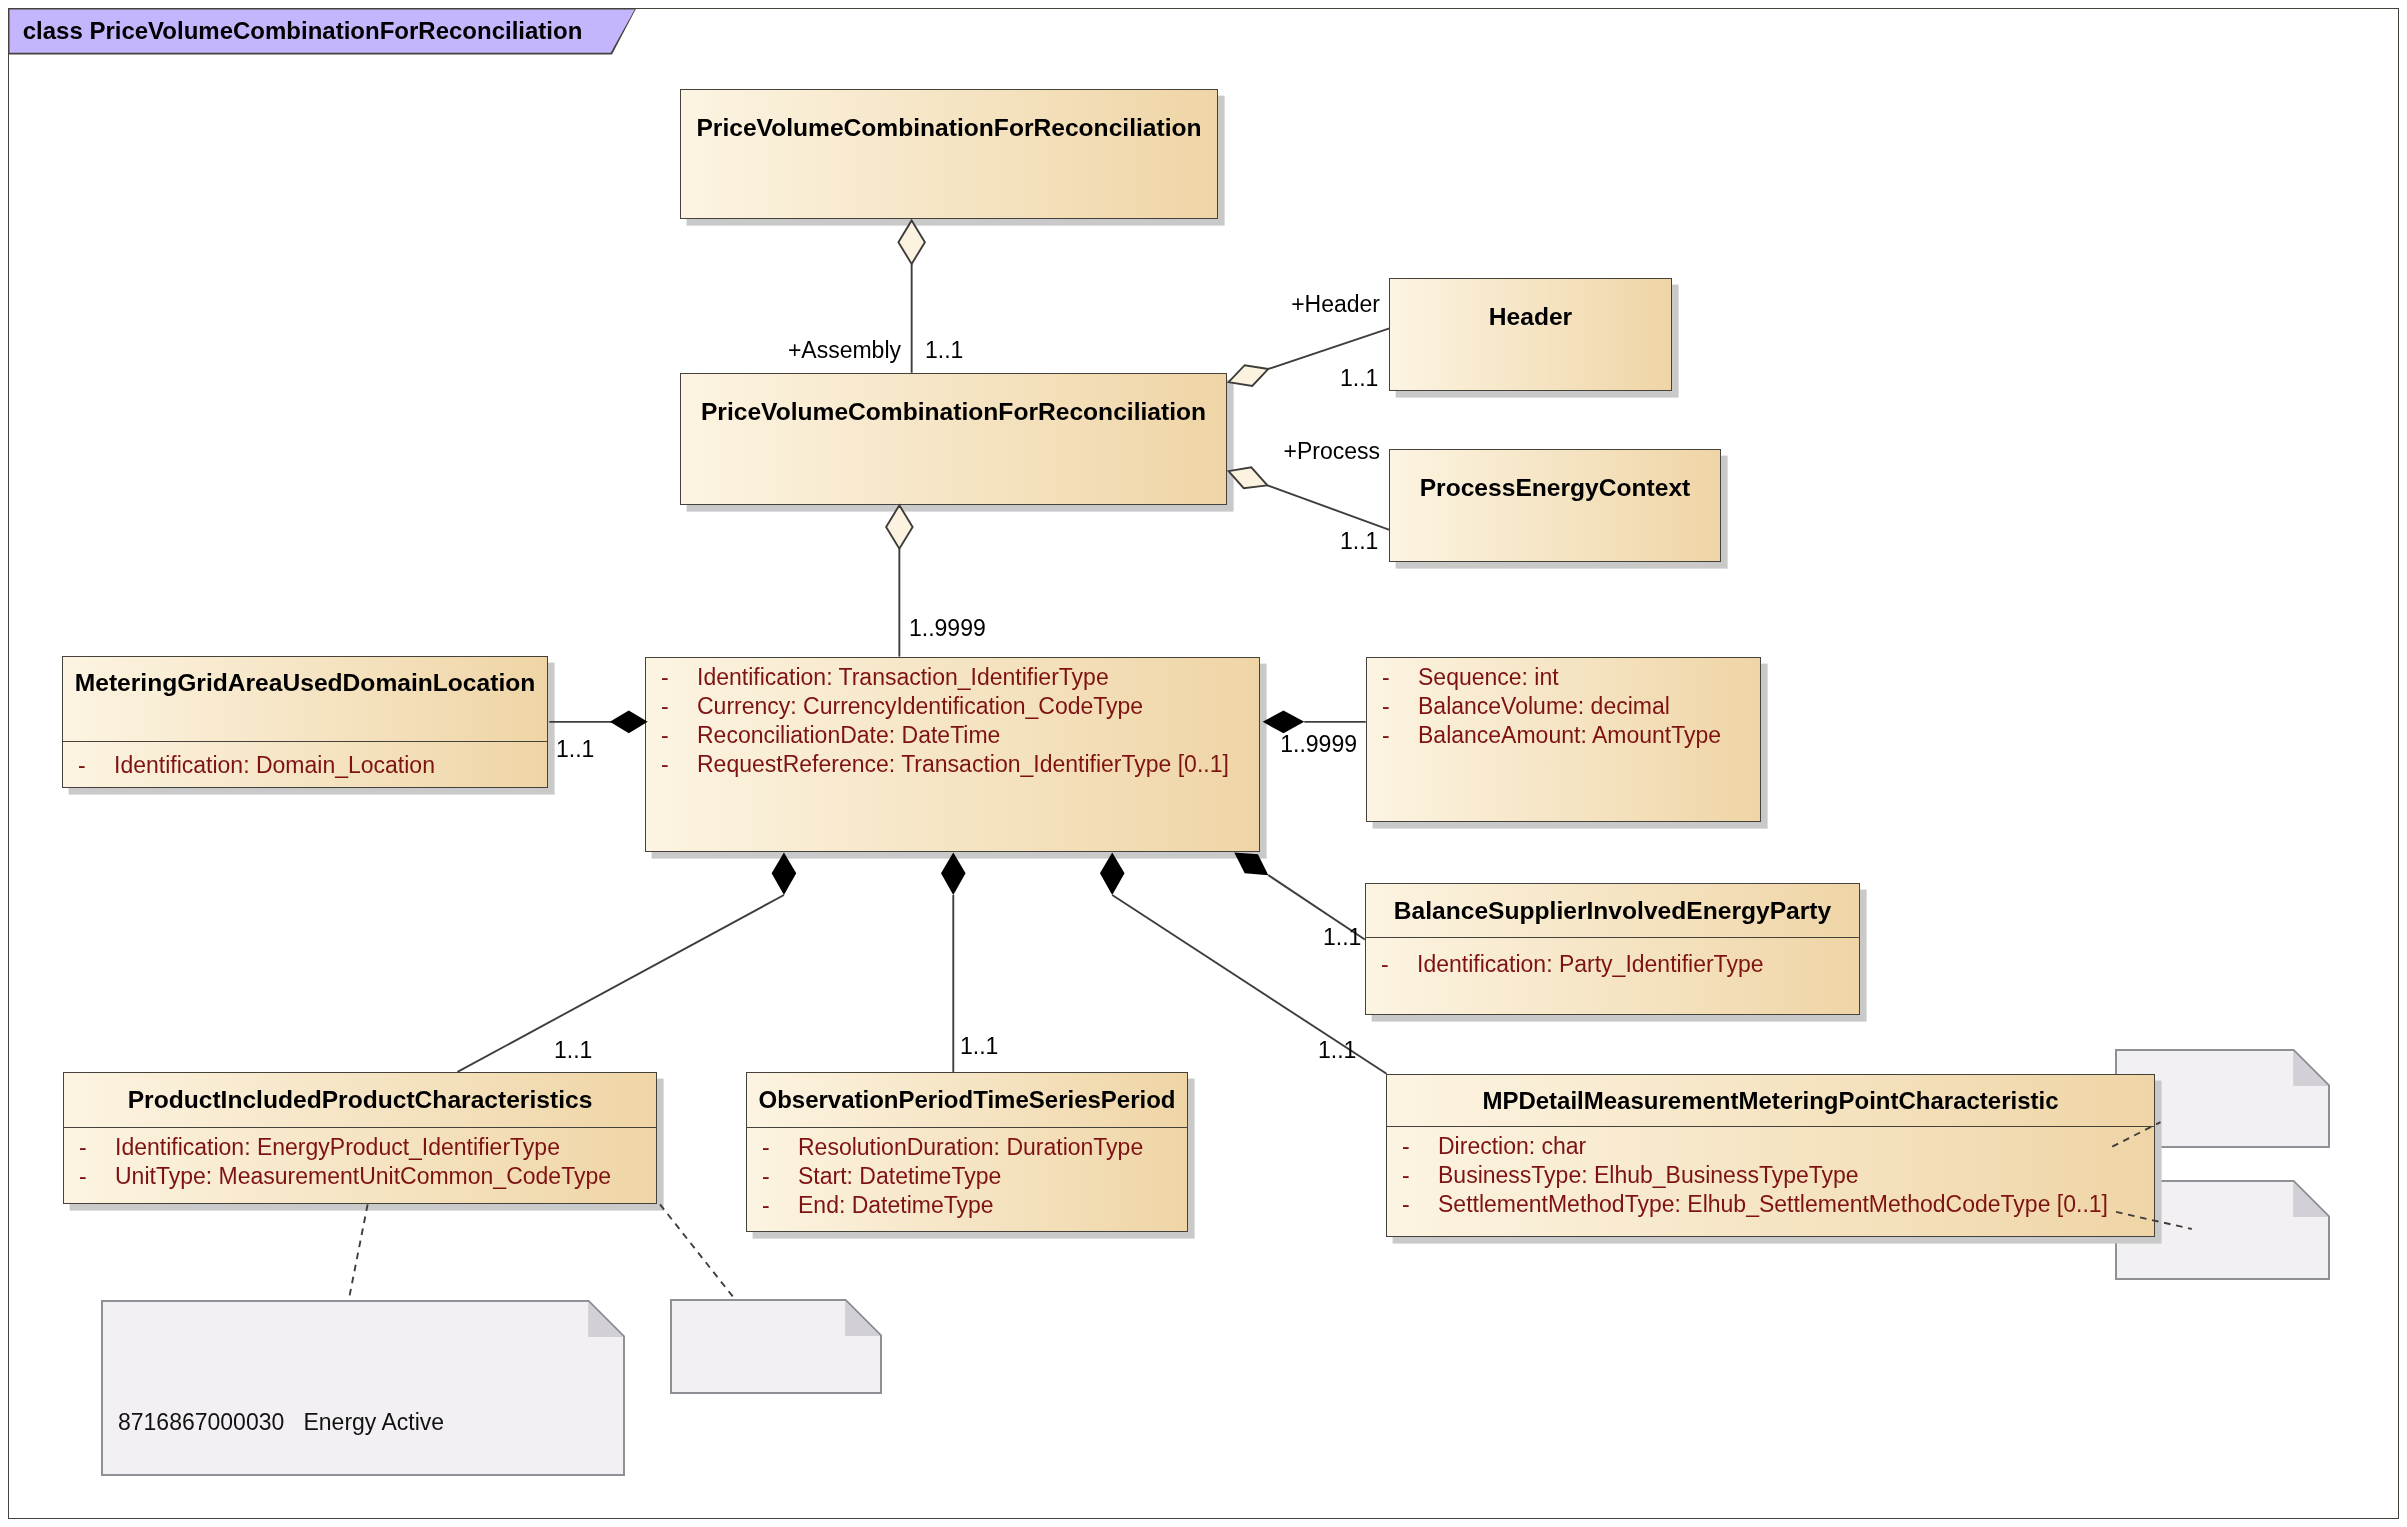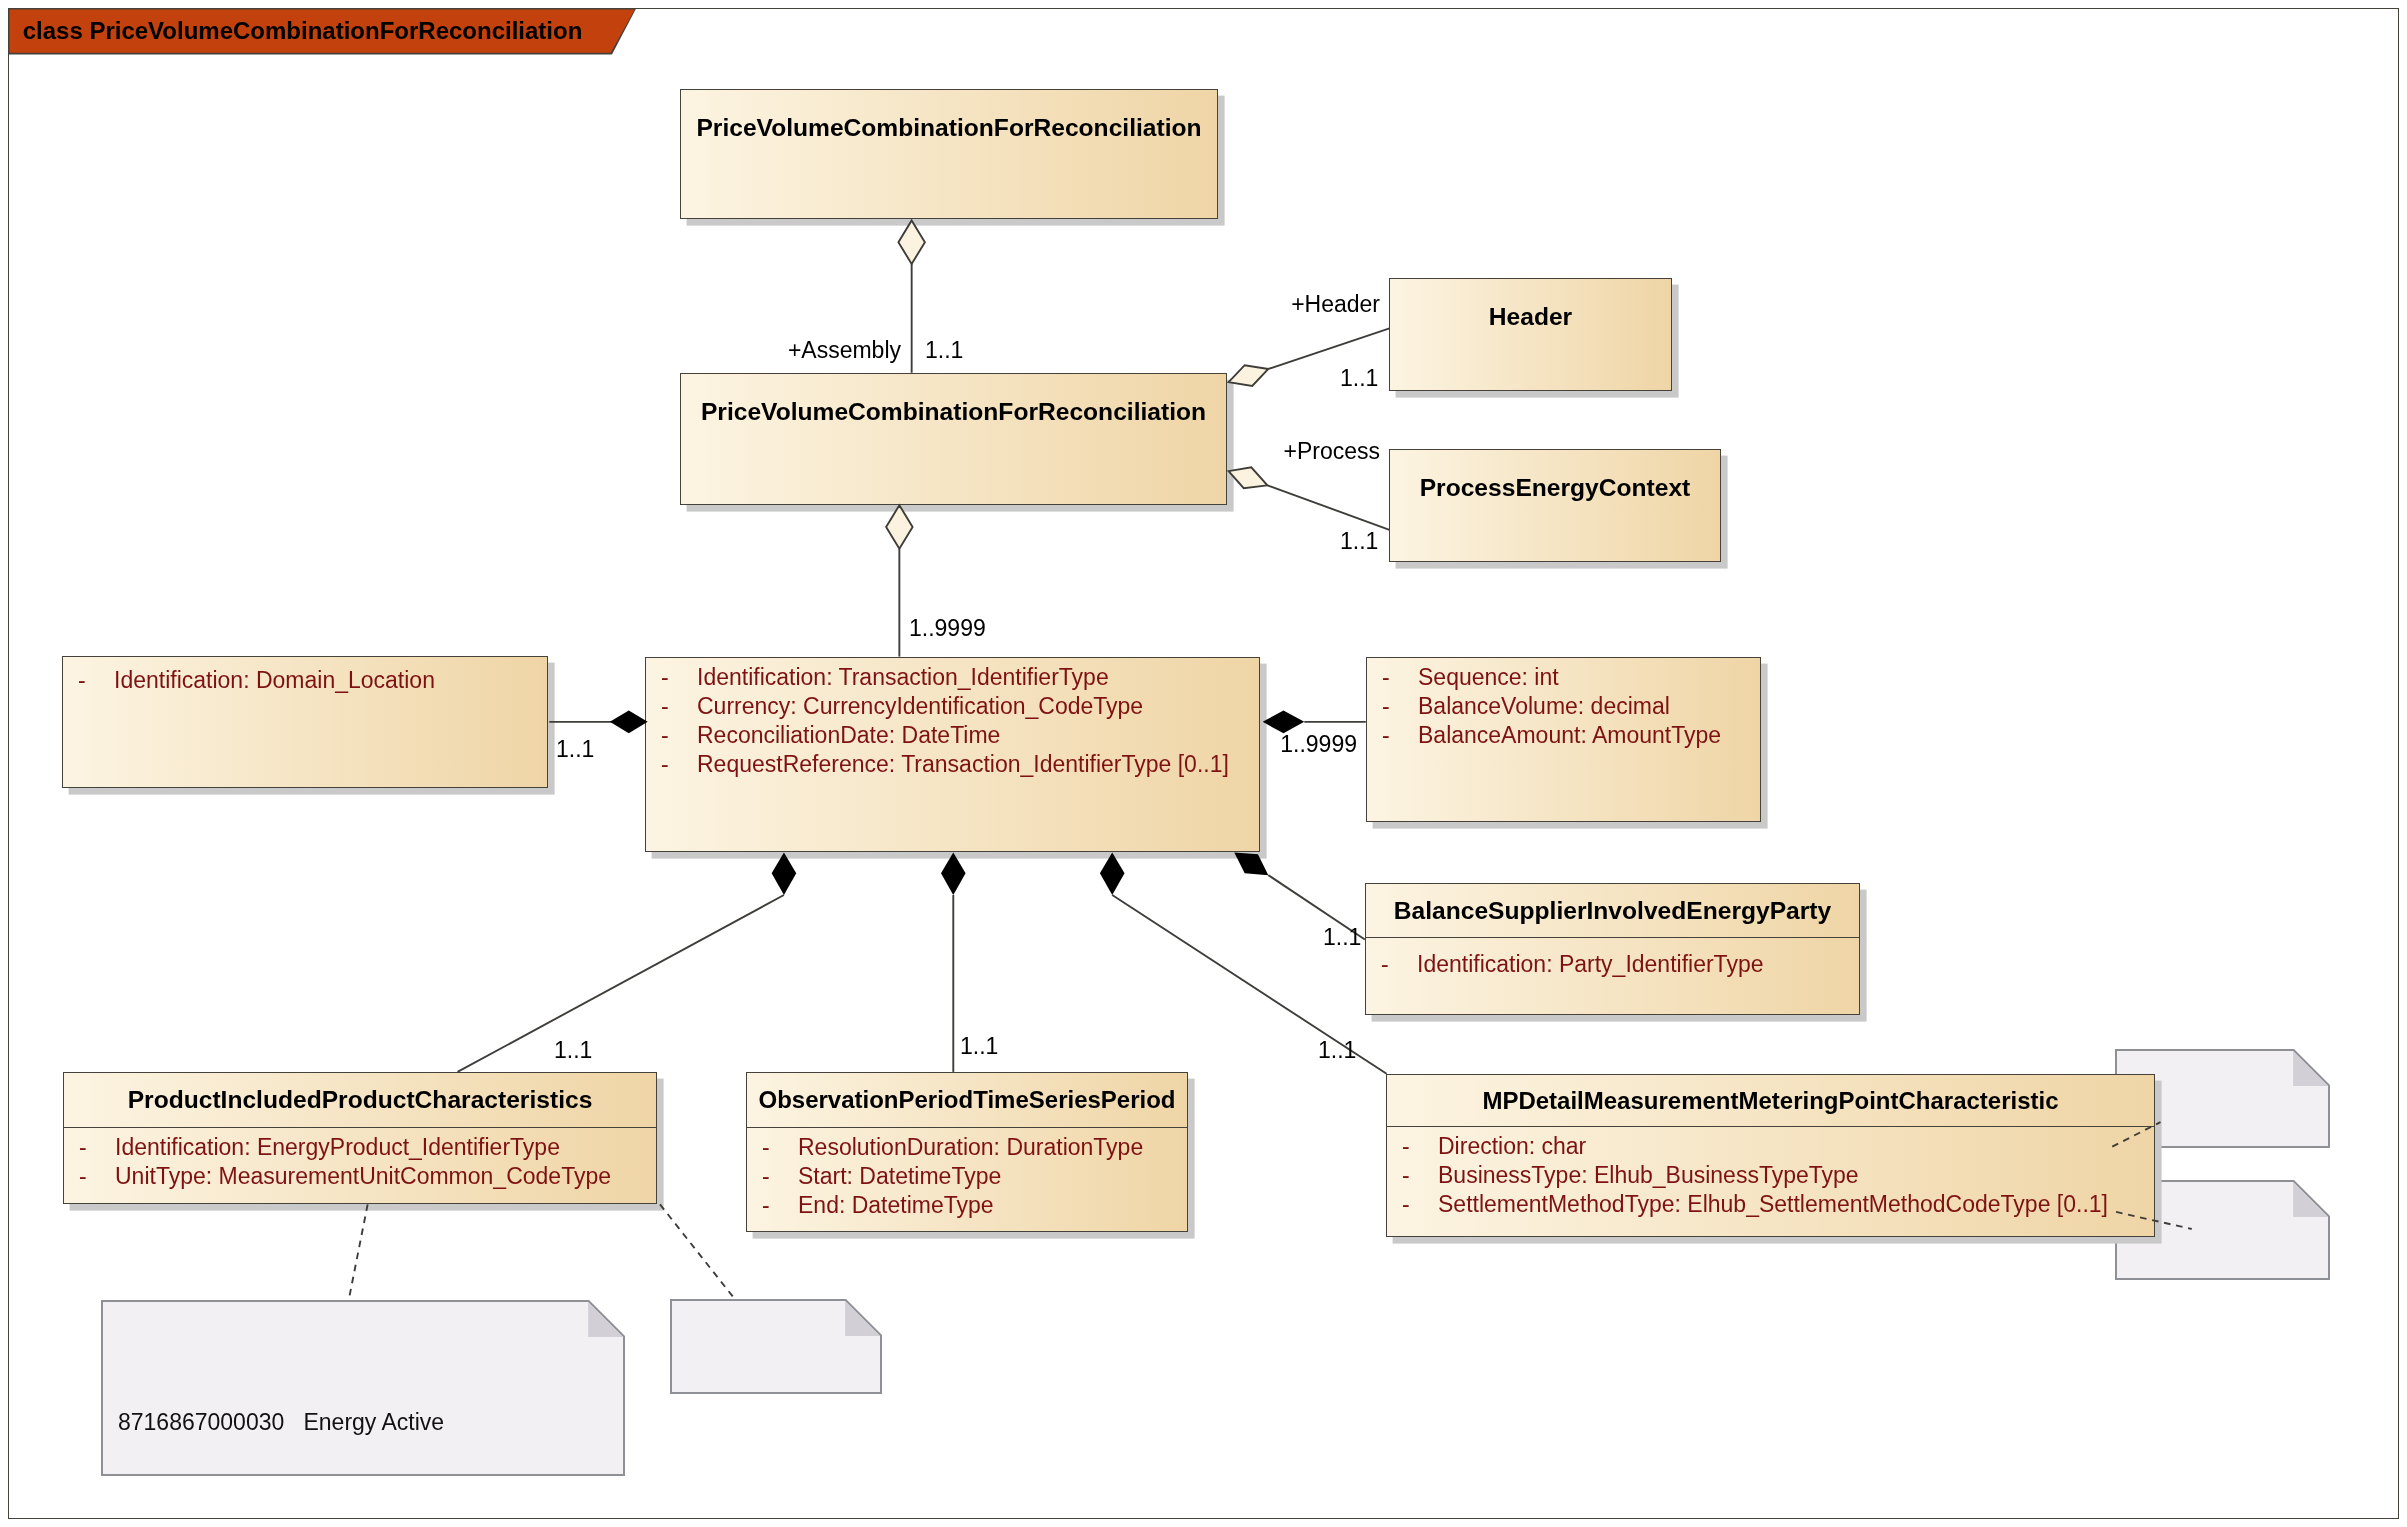--- a/index.html
+++ b/index.html
@@ -21,21 +21,21 @@
     color:#000;overflow:hidden;
   }
   
   .frame{position:absolute;left:7.6px;top:7.6px;width:2391px;height:1511px;
          border:1.9px solid var(--class_border);z-index:0}
   .tab{position:absolute;left:7.6px;top:7.6px;width:629px;height:47px;z-index:1;
        clip-path:polygon(0 0,100% 0,calc(100% - 24.6px) 100%,0 100%);
        background:var(--class_border)}
   .tab-inner{position:absolute;left:1.9px;top:1.9px;right:1.9px;bottom:1.9px;
        clip-path:polygon(0 0,100% 0,calc(100% - 24px) 100%,0 100%);
-       background:#c2410c;display:flex;align-items:center;padding-left:13.2px;
+       background:#c4b5fd;display:flex;align-items:center;padding-left:13.2px;
        font-size:24px;font-weight:bold;white-space:nowrap}
   
   .cls{position:absolute;border:1.9px solid var(--class_border);
        background:linear-gradient(to right,var(--class_fill_start),var(--class_fill_end));
        box-shadow:6.6px 6.6px 0 var(--shadow);z-index:2}
   .cls-title{font-weight:bold;font-size:24.6px;text-align:center;white-space:nowrap;
        display:flex;align-items:center;justify-content:center}
   .with-attrs .cls-title{border-bottom:1.9px solid var(--class_border)}
   .plain .cls-title{align-items:flex-start;padding-top:24px;height:auto}
   .cls-attrs{padding-top:4.7px}
@@ -160,20 +160,21 @@
         <span>ReconciliationDate: DateTime</span>
       </div>
     <div class="attr">
         <span class="dash">-</span>
         <span>RequestReference: Transaction_IdentifierType [0..1]</span>
       </div>
   </div>
 </div>
 
 <div class="cls with-attrs" id="c-metering">
+  <div class="cls-title">MeteringGridAreaUsedDomainLocation</div>
   <div class="cls-attrs">
     <div class="attr">
         <span class="dash">-</span>
         <span>Identification: Domain_Location</span>
       </div>
   </div>
 </div>
 
 <div class="cls with-attrs" id="c-observation">
   <div class="cls-attrs">

